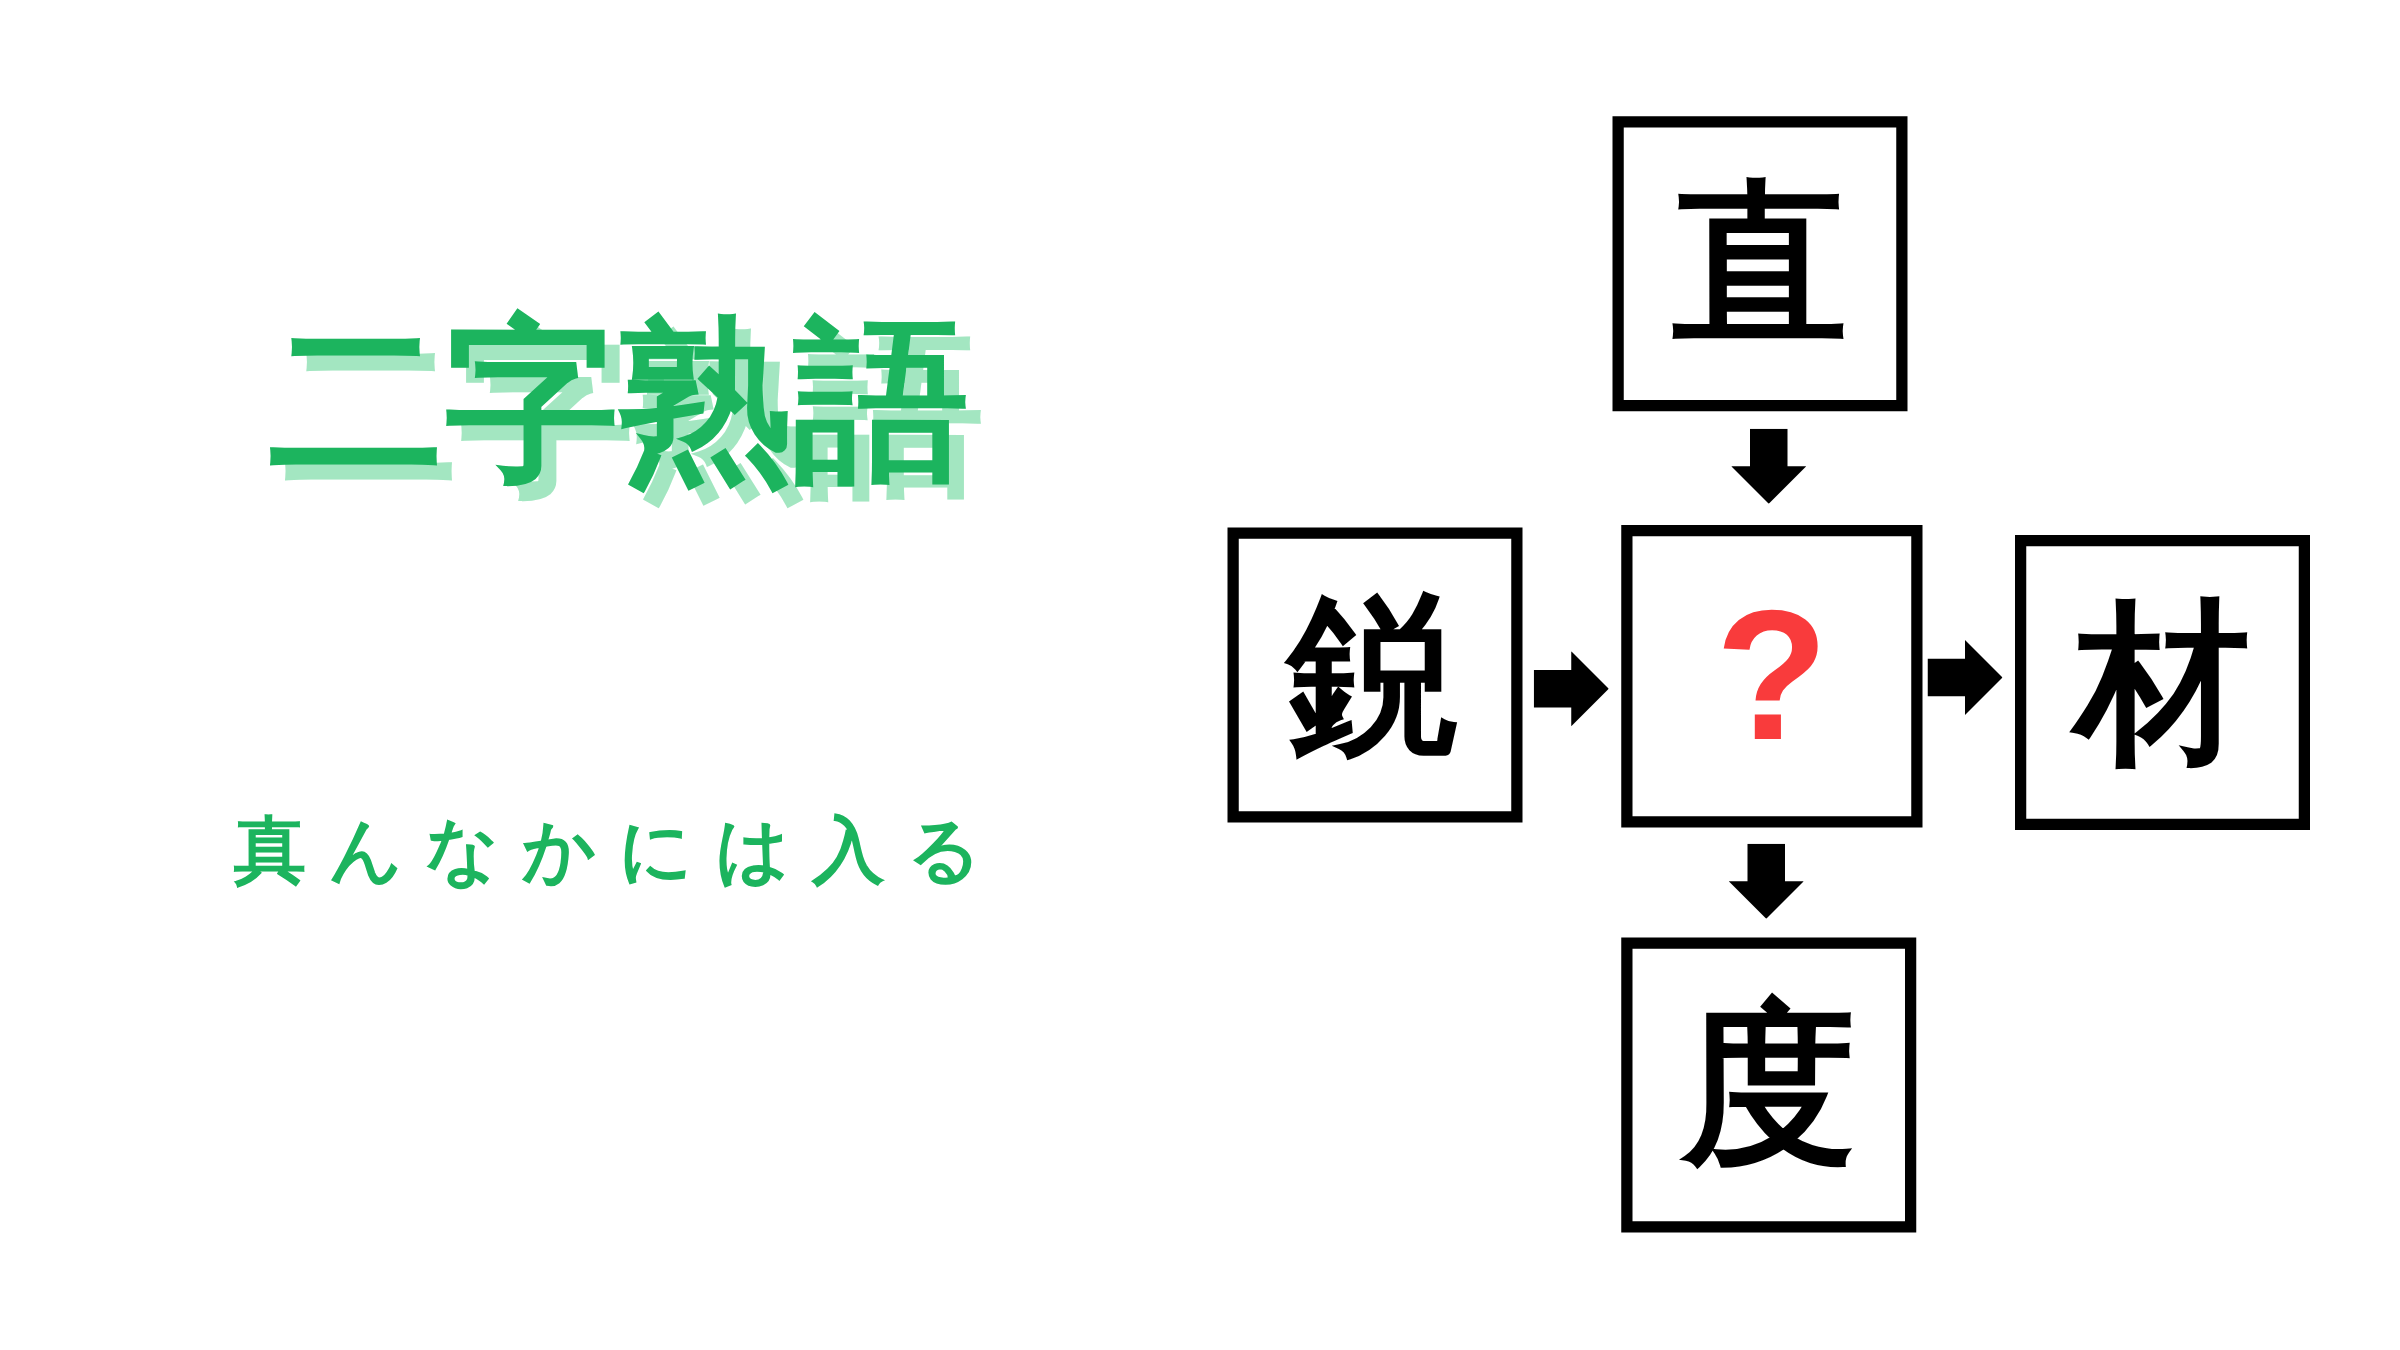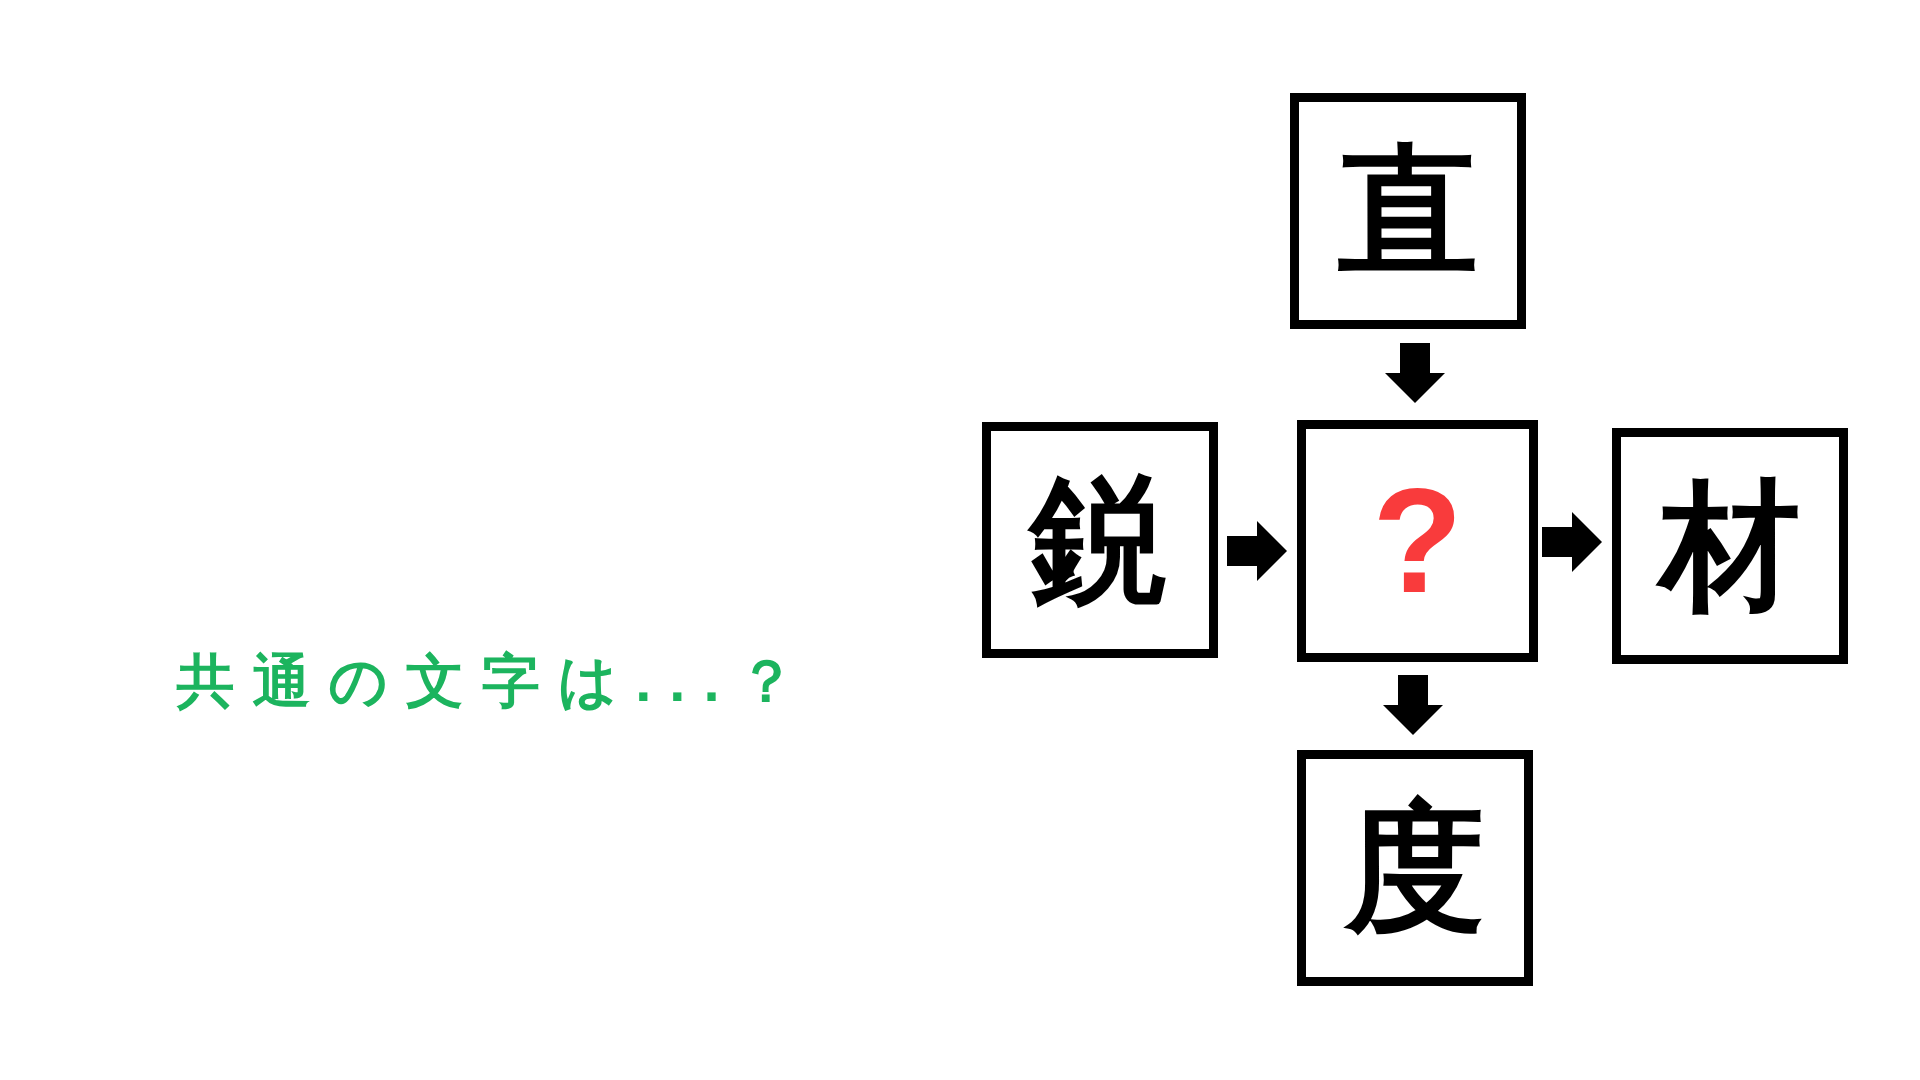--- a/index.html
+++ b/index.html
@@ -91,23 +91,24 @@
   .arrow-right-2{left:1542px;top:512px;}
   .arrow-down-2 {left:1383px;top:675px;}
 </style>
 </head>
 <body>
 
 <div class="canvas">
 
   <div class="left-panel">
     <div class="title">
+      <div>二字熟語</div>
     </div>
     <div class="subtitle">
-      <div>共通の文字は...？</div>
+      <div>真んなかには入る</div>
     </div>
   </div>
 
   <div class="cell cell-top">
     <span class="char">直</span>
   </div>
 
   <div class="arrow arrow-down-1">
     <svg viewBox="0 0 60 60" xmlns="http://www.w3.org/2000/svg">
       <rect x="15" y="0" width="30" height="32"></rect>

